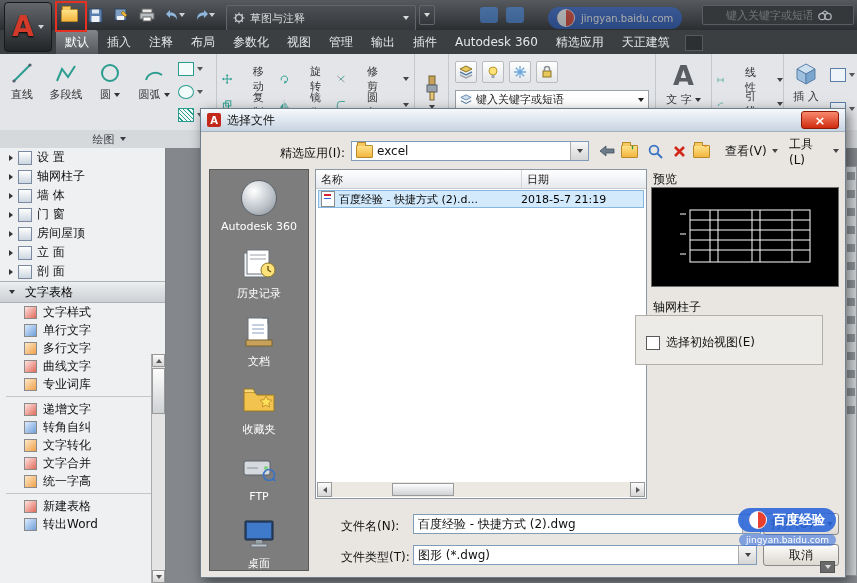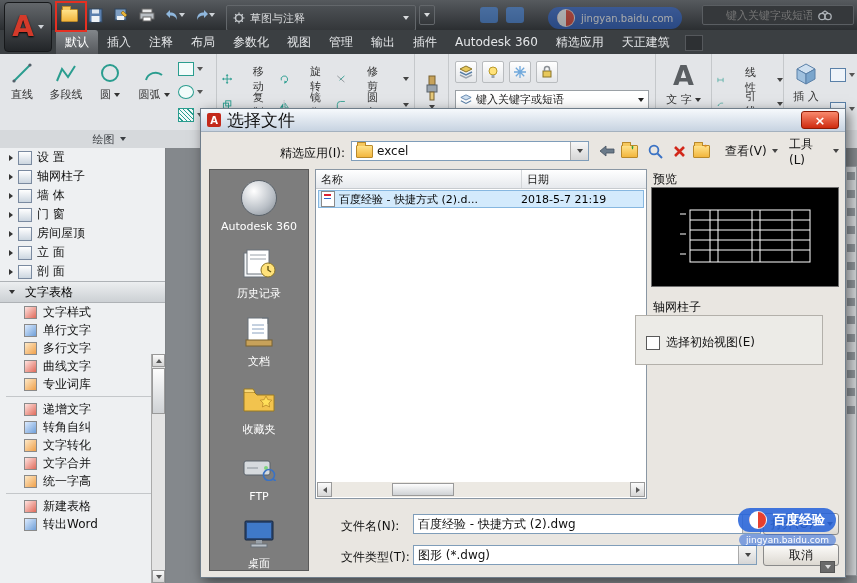--- a/index.html
+++ b/index.html
@@ -74,21 +74,21 @@
   .pscroll{position:absolute;right:0;top:206px;bottom:0;width:14px;background:#e4e4e4;border-left:1px solid #aaa;box-sizing:border-box}
   .sbtn{position:absolute;left:0;width:13px;height:13px;background:linear-gradient(#fbfbfb,#d4d4d4);border:1px solid #999;box-sizing:border-box;
         display:flex;align-items:center;justify-content:center;color:#555}
   .sthumb{position:absolute;left:0;top:14px;width:13px;height:46px;background:linear-gradient(#fdfdfd,#cfd2d5);border:1px solid #999;box-sizing:border-box}
 
   
   .dialog{position:absolute;left:200px;top:108px;width:646px;height:470px;background:#e9e6e1;border:1px solid #6f7d8a;
           box-shadow:3px 4px 12px rgba(0,0,0,.5);z-index:50;box-sizing:border-box}
   .dtitle{height:22px;background:linear-gradient(#f6f9fc,#c7d3e1);border-bottom:1px solid #a4b1be;display:flex;align-items:center;padding:0 6px;gap:6px}
   .micro{width:14px;height:14px;background:#c3291b;color:#fff;font-size:10px;font-weight:bold;display:flex;align-items:center;justify-content:center;border-radius:2px}
-  .dtext{font-size:17px;color:#111}
+  .dtext{font-size:12px;color:#111}
   .dclose{margin-left:auto;width:36px;height:16px;background:linear-gradient(#f98a6e,#cf2a0e);border:1px solid #8d1a04;border-radius:3px;
           color:#fff;display:flex;align-items:center;justify-content:center;font-size:13px;font-weight:bold;line-height:1}
   .dlabel{position:absolute;font-size:12px;color:#111}
   .combo{position:absolute;height:20px;box-sizing:border-box;background:#fff;border:1px solid #7f9db9;display:flex;align-items:center;gap:4px;padding-left:4px;font-size:12px;color:#111}
   .combo .drop{margin-left:auto;align-self:stretch;width:17px;background:linear-gradient(#f7f7f7,#d6d6d6);border-left:1px solid #aaa;
                display:flex;align-items:center;justify-content:center;color:#444}
   .tbicon{position:absolute;top:32px;width:20px;height:20px;display:flex;align-items:center;justify-content:center}
   .menubtn{position:absolute;top:32px;height:20px;display:flex;align-items:center;gap:5px;padding:0 6px;font-size:12px;color:#111}
   .folder{width:15px;height:11px;background:linear-gradient(#ffe28a,#f2b63e);border:1px solid #b9892a;border-radius:1px;position:relative;flex:0 0 auto}
   .folder::before{content:"";position:absolute;top:-4px;left:0;width:7px;height:3px;background:#f6c85e;border:1px solid #b9892a;border-bottom:none;border-radius:1px 1px 0 0}

